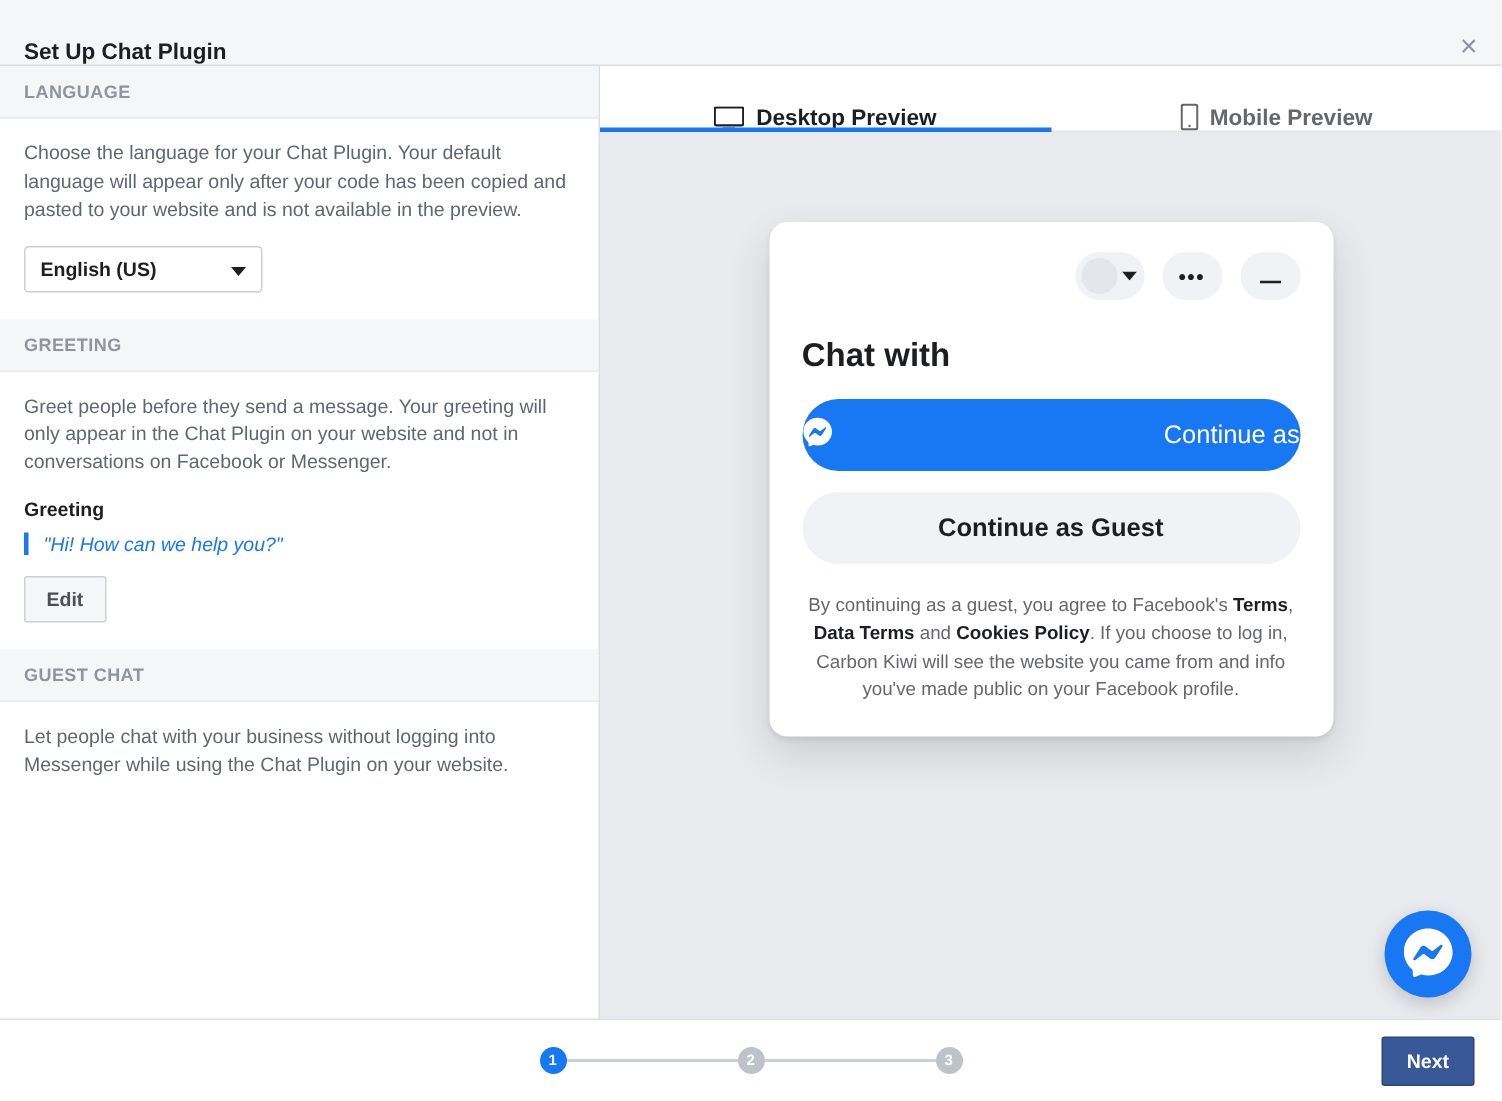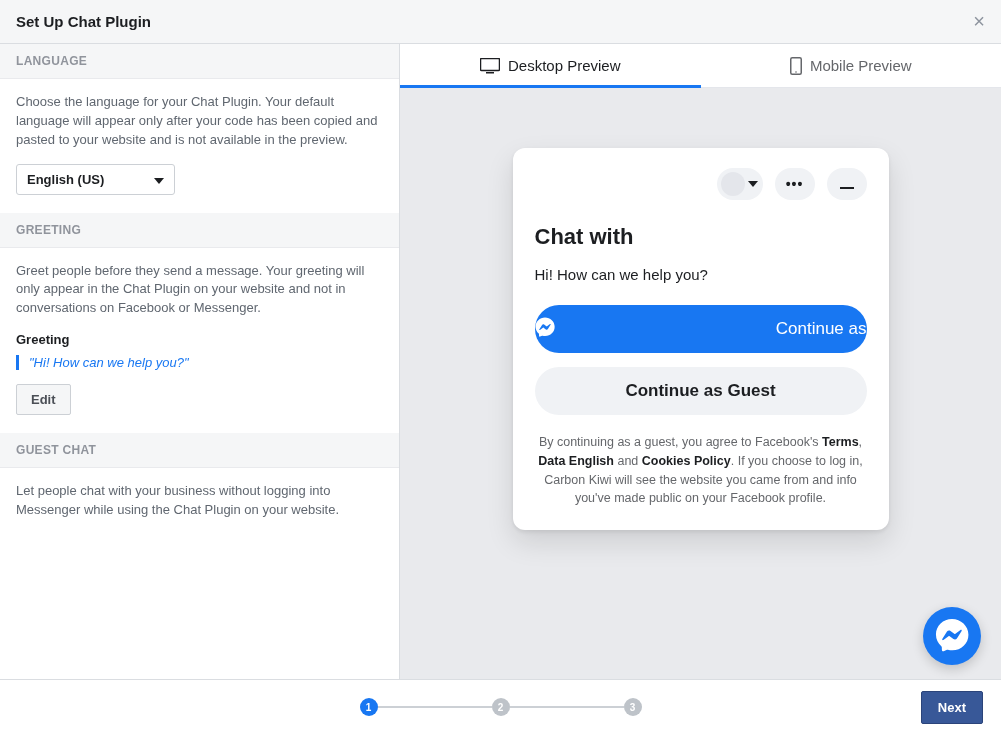--- a/index.html
+++ b/index.html
@@ -1,38 +1,38 @@
 <!DOCTYPE html>
 <html><head>
 <meta charset="utf-8">
 <style>
 * { box-sizing: border-box; margin: 0; padding: 0; }
 body { font-family: -apple-system, BlinkMacSystemFont, "Segoe UI", Helvetica, Arial, sans-serif; font-size: 14px; color: #1c1e21; width: 1001px; height: 734px; overflow: hidden; background: #fff; }
-.header { height: 44px; background: #f5f6f7; border-bottom: 1px solid #dadde1; display: flex; align-items: center; justify-content: space-between; padding: 0 16px; }
+.header { height: 44px; background: #f5f6f7; border-bottom: 1px solid #dadde1; display: flex; align-items: flex-end; justify-content: space-between; padding: 0 16px; }
 .header-title { font-weight: 600; font-size: 15px; }
 .close-x { font-size: 20px; color: #8d949e; cursor: pointer; }
 .body { display: flex; height: 635px; }
 .left-panel { width: 400px; border-right: 1px solid #dadde1; overflow-y: auto; background: #fff; }
 .section-head { background: #f5f6f7; border-bottom: 1px solid #e9eaed; padding: 10px 16px; font-size: 12px; font-weight: 700; color: #90949c; letter-spacing: 0.3px; }
 .section-head.first { border-top: none; }
 .section-body { padding: 14px 16px 18px; }
 .desc { font-size: 13px; color: #606770; line-height: 1.45; margin-bottom: 14px; }
 .dropdown { display: inline-flex; align-items: center; border: 1px solid #ccd0d5; border-radius: 3px; background: #fff; padding: 7px 10px; cursor: pointer; font-size: 13px; font-weight: 600; color: #1c1e21; gap: 42px; }
 .dropdown .caret { margin-left: 8px; }
 .label { font-size: 13px; font-weight: 700; margin-bottom: 8px; }
 .greeting-quote { border-left: 3px solid #1877f2; padding-left: 10px; color: #1877f2; font-style: italic; font-size: 13px; margin-bottom: 14px; }
 .btn { display: inline-flex; align-items: center; justify-content: center; border: 1px solid #ccd0d5; background: #f5f6f7; border-radius: 2px; padding: 7px 14px; font-weight: 700; font-size: 13px; cursor: pointer; color: #4b4f56; }
 .toggle-row { display: flex; align-items: center; gap: 12px; }
 .toggle-label { font-size: 13px; font-weight: 700; }
 .toggle { width: 28px; height: 16px; border-radius: 10px; background: #1877f2; position: relative; cursor: pointer; }
 .toggle::after { content: ""; width: 12px; height: 12px; border-radius: 50%; background: #fff; position: absolute; top: 2px; right: 2px; }
 .toggle-state { font-weight: 600; font-size: 12px; color: #4b4f56; }
 .right-panel { flex: 1; display: flex; flex-direction: column; background: #fff; }
 .tabs { display: flex; height: 44px; border-bottom: 1px solid #e4e6eb; }
-.tab { flex: 1; display: flex; align-items: center; justify-content: center; gap: 8px; font-weight: 400; font-size: 15px; cursor: pointer; color: #65676b; position: relative; }
+.tab { flex: 1; display: flex; align-items: flex-end; justify-content: center; gap: 8px; font-weight: 700; font-size: 15px; cursor: pointer; color: #65676b; position: relative; }
 .tab.active { color: #1c1e21; }
 .tab.active::after { content: ""; position: absolute; bottom: -1px; left: 0; right: 0; height: 3px; background: #1877f2; }
 .tab svg { display: block; }
 .preview-area { flex: 1; background: #e9eaed; position: relative; }
 .chat-card { position: absolute; top: 60px; left: 50%; transform: translateX(-50%); width: 376px; background: #fff; border-radius: 12px; box-shadow: 0 12px 28px rgba(0,0,0,0.12), 0 2px 4px rgba(0,0,0,0.08); padding: 20px 22px 22px; }
 .chat-top { display: flex; justify-content: flex-end; gap: 12px; margin-bottom: 24px; }
 .pill { width: 40px; height: 32px; border-radius: 16px; background: #f0f2f5; display: flex; align-items: center; justify-content: center; cursor: pointer; }
 .avatar-pill { width: 46px; }
 .avatar-circle { width: 24px; height: 24px; border-radius: 50%; background: #e4e6eb; }
 .chat-title { font-size: 22px; font-weight: 800; margin-bottom: 16px; }
@@ -125,32 +125,31 @@
           </div>
           <div class="pill">
             <span>
               <svg width="14" height="2" viewBox="0 0 14 2">
                   <rect width="14" height="2" fill="#1c1e21"></rect>
                 </svg>
             </span>
           </div>
         </div>
         <div class="chat-title">Chat with</div>
-        <div class="chat-greeting">Hi! How can we help you?</div>
         <button class="btn-primary">
           <span>
             <svg width="20" height="20" viewBox="0 0 36 36">
                 <path fill="#fff" d="M18 1C8.6 1 1 8.1 1 17.5c0 5 2.2 9.4 5.7 12.4.3.3.5.6.5 1l.1 3.1c0 1 1 1.6 1.9 1.2l3.5-1.5c.3-.1.6-.2.9-.1 1.5.4 3.1.6 4.8.6 9.4 0 17-7.1 17-16.5S27.4 1 18 1zm10.2 12.7l-5 7.9c-.8 1.3-2.5 1.6-3.7.7l-4-3c-.4-.3-.9-.3-1.2 0l-5.4 4.1c-.7.5-1.7-.3-1.2-1.1l5-7.9c.8-1.3 2.5-1.6 3.7-.7l4 3c.4.3.9.3 1.2 0l5.4-4.1c.7-.5 1.7.3 1.2 1.1z"></path>
               </svg>
           </span>
           <span>Continue as</span>
         </button>
         <button class="btn-secondary">Continue as Guest</button>
         <div class="disclaimer">
-          <span>By continuing as a guest, you agree to Facebook's </span><b>Terms</b><span>, </span><b>Data English</b><span> and </span><b>Cookies Policy</b><span>. If you choose to log in, Carbon Kiwi will see the website you came from and info you've made public on your Facebook profile.</span>
+          <span>By continuing as a guest, you agree to Facebook's </span><b>Terms</b><span>, </span><b>Data Terms</b><span> and </span><b>Cookies Policy</b><span>. If you choose to log in, Carbon Kiwi will see the website you came from and info you've made public on your Facebook profile.</span>
         </div>
       </div>
 
       <div class="messenger-fab">
         <span>
           <svg width="34" height="34" viewBox="0 0 36 36">
               <path fill="#fff" d="M18 1C8.6 1 1 8.1 1 17.5c0 5 2.2 9.4 5.7 12.4.3.3.5.6.5 1l.1 3.1c0 1 1 1.6 1.9 1.2l3.5-1.5c.3-.1.6-.2.9-.1 1.5.4 3.1.6 4.8.6 9.4 0 17-7.1 17-16.5S27.4 1 18 1zm10.2 12.7l-5 7.9c-.8 1.3-2.5 1.6-3.7.7l-4-3c-.4-.3-.9-.3-1.2 0l-5.4 4.1c-.7.5-1.7-.3-1.2-1.1l5-7.9c.8-1.3 2.5-1.6 3.7-.7l4 3c.4.3.9.3 1.2 0l5.4-4.1c.7-.5 1.7.3 1.2 1.1z"></path>
             </svg>
         </span>
       </div>

